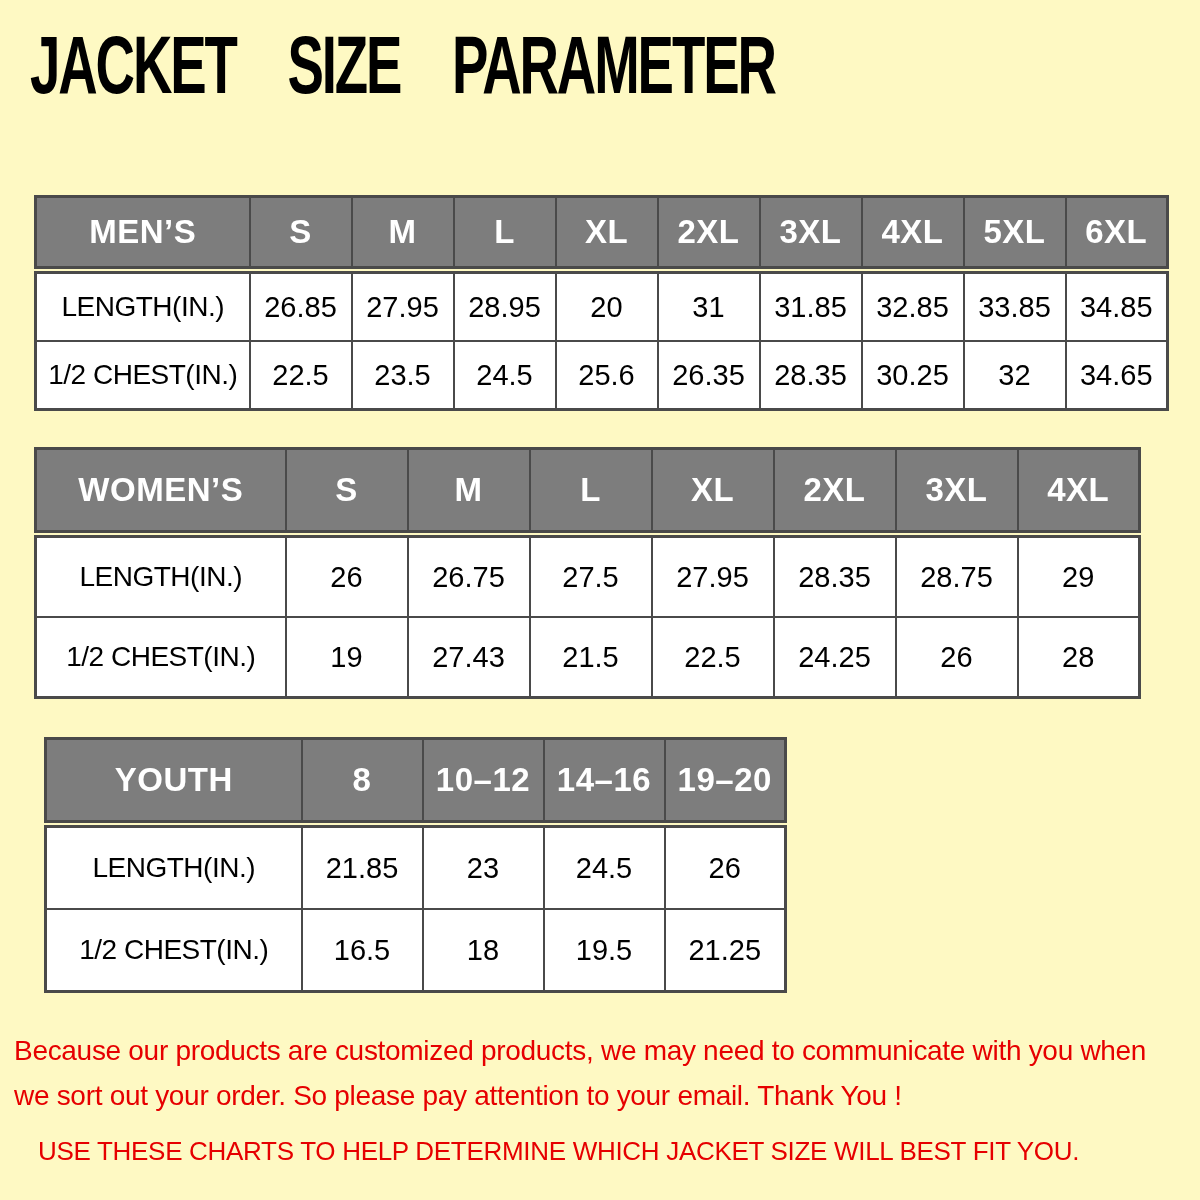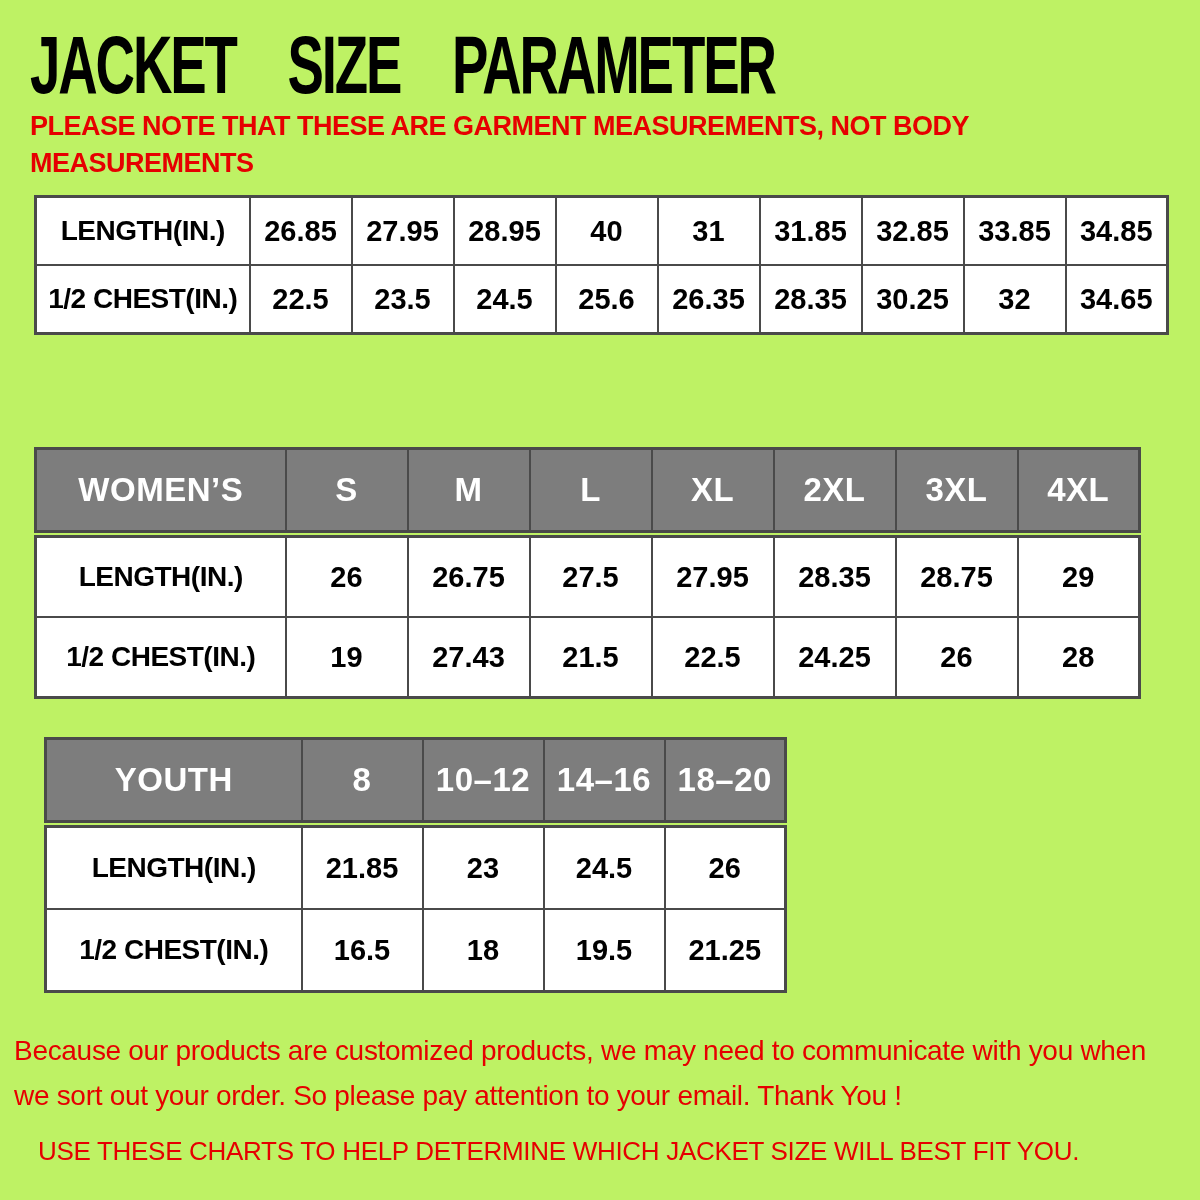--- a/index.html
+++ b/index.html
@@ -5,21 +5,21 @@
   html, body {
     margin: 0;
     padding: 0;
     background: #ffffff;
     font-family: "Liberation Sans", sans-serif;
   }
   .page {
     position: relative;
     width: 1200px;
     height: 1200px;
-    background: #bef264;
+    background: #fef9c3;
     overflow: hidden;
   }
   .title {
     position: absolute;
     top: 18px;
     left: 30px;
     margin: 0;
     font-size: 78px;
     font-weight: 700;
     color: #000000;
@@ -60,21 +60,21 @@
     color: #ffffff;
     font-size: 33px;
     font-weight: 700;
     border-bottom: 8px double #4a4a4a;
     letter-spacing: 0.5px;
   }
   table.size-table td {
     background: #ffffff;
     color: #000000;
     font-size: 29px;
-    font-weight: 700;
+    font-weight: 400;
   }
   table.size-table td.label {
     font-size: 28px;
     letter-spacing: -0.5px;
   }
   .t-mens   { top: 195px; left: 34px; width: 1132px; }
   .t-mens th { height: 68px; }
   .t-mens td { height: 66px; }
   .t-womens { top: 447px; left: 34px; width: 1104px; }
   .t-womens th { height: 80px; }
@@ -107,42 +107,53 @@
     white-space: nowrap;
   }
 </style>
 </head>
 <body>
 
 <div class="page">
 
   <h1 class="title">JACKET SIZE PARAMETER</h1>
 
-  <p class="garment-note">PLEASE NOTE THAT THESE ARE GARMENT MEASUREMENTS, NOT BODY MEASUREMENTS</p>
 
   <table class="size-table t-mens">
     <colgroup>
       <col style="width:214px">
         <col style="width:102px">
         <col style="width:102px">
         <col style="width:102px">
         <col style="width:102px">
       <col style="width:102px">
         <col style="width:102px">
         <col style="width:102px">
         <col style="width:102px">
         <col style="width:102px">
     </colgroup>
     <tbody>
+      <tr>
+        <th>MEN’S</th>
+        <th>S</th>
+        <th>M</th>
+        <th>L</th>
+        <th>XL</th>
+        <th>2XL</th>
+        <th>3XL</th>
+        <th>4XL</th>
+        <th>5XL</th>
+        <th>6XL</th>
+      </tr>
       <tr>
         <td class="label">LENGTH(IN.)</td>
         <td>26.85</td>
         <td>27.95</td>
         <td>28.95</td>
-        <td>40</td>
+        <td>20</td>
         <td>31</td>
         <td>31.85</td>
         <td>32.85</td>
         <td>33.85</td>
         <td>34.85</td>
       </tr>
       <tr>
         <td class="label">1/2 CHEST(IN.)</td>
         <td>22.5</td>
         <td>23.5</td>
@@ -209,21 +220,21 @@
         <col style="width:121px">
         <col style="width:121px">
         <col style="width:121px">
     </colgroup>
     <tbody>
       <tr>
         <th>YOUTH</th>
         <th>8</th>
         <th>10–12</th>
         <th>14–16</th>
-        <th>18–20</th>
+        <th>19–20</th>
       </tr>
       <tr>
         <td class="label">LENGTH(IN.)</td>
         <td>21.85</td>
         <td>23</td>
         <td>24.5</td>
         <td>26</td>
       </tr>
       <tr>
         <td class="label">1/2 CHEST(IN.)</td>

